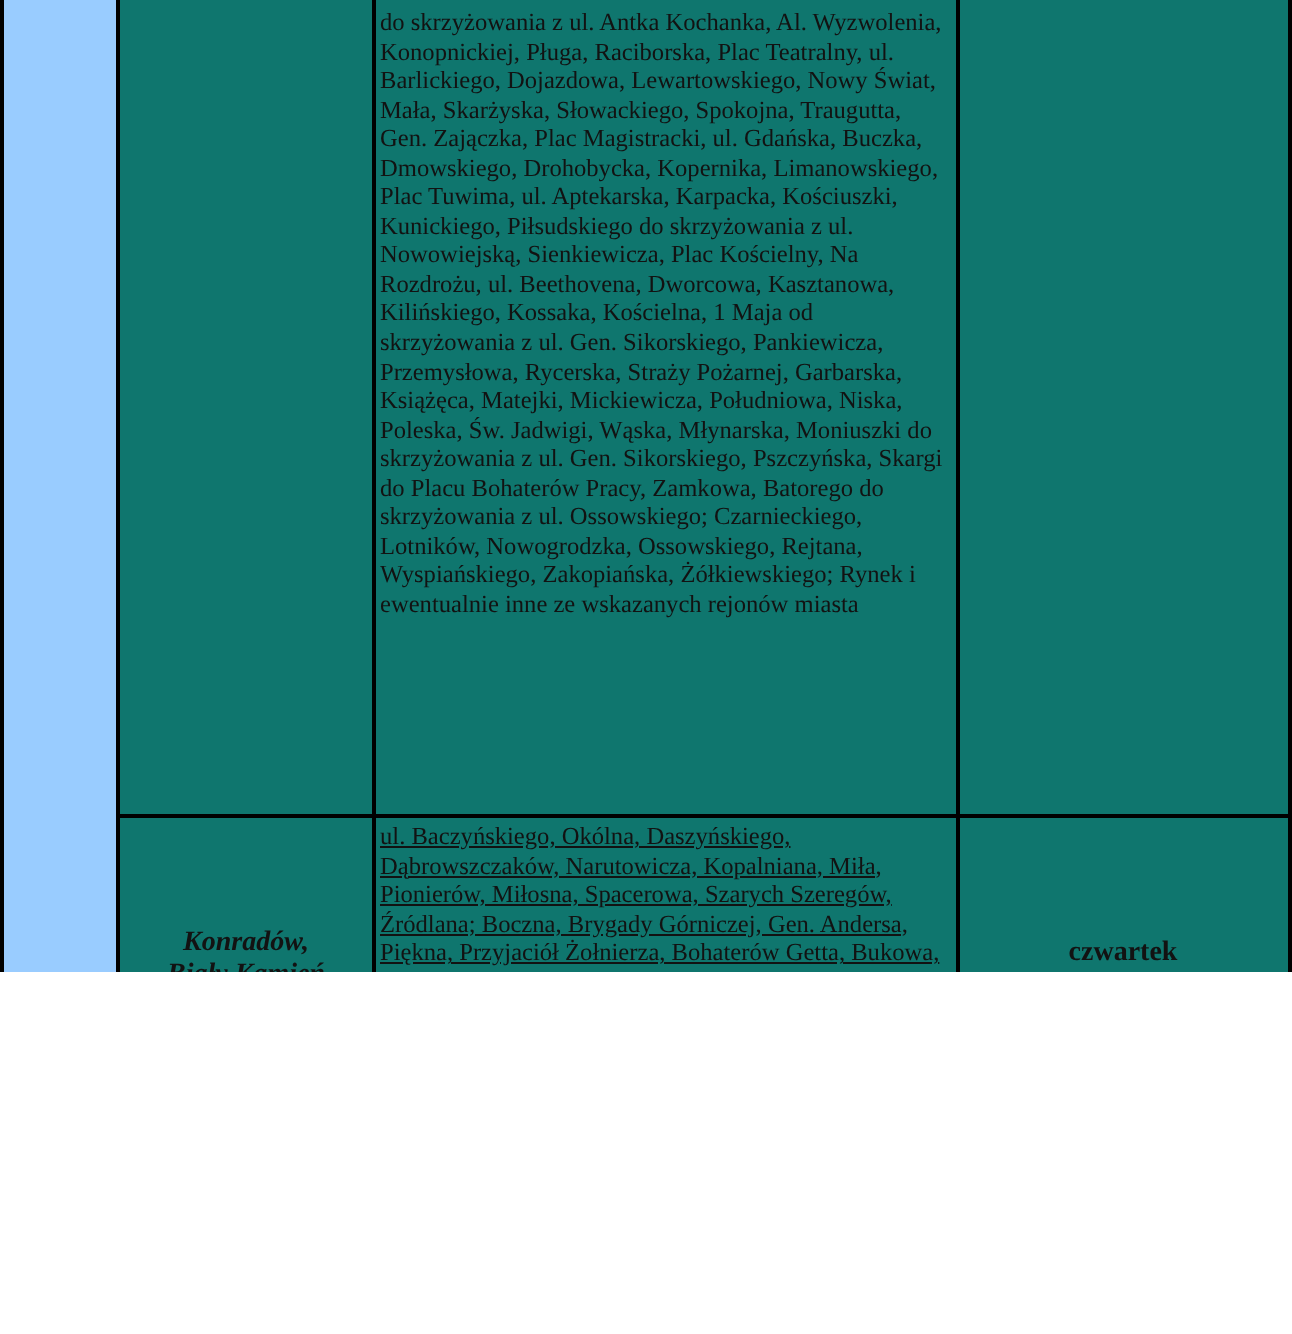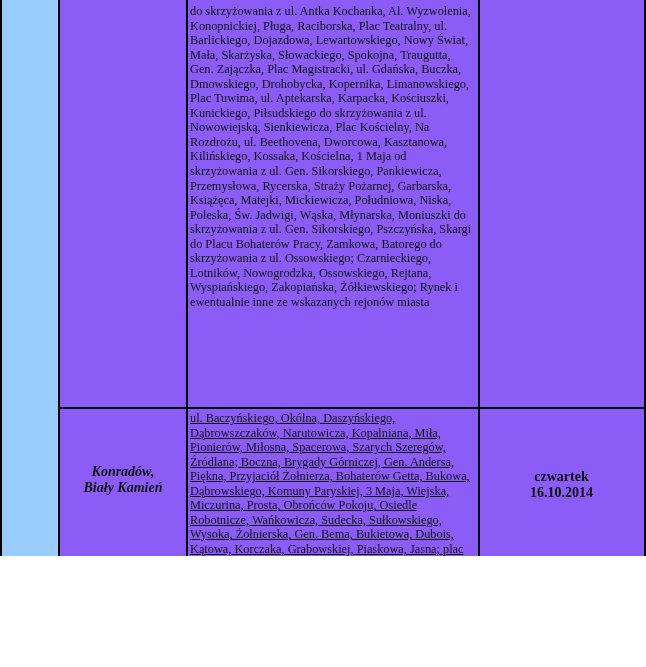--- a/index.html
+++ b/index.html
@@ -5,22 +5,22 @@
   html, body {
     margin: 0;
     padding: 0;
     background: #ffffff;
   }
   * { box-sizing: border-box; }
 
   .page {
     position: relative;
     width: 646px;
-    height: 556px;
-    background: #8b5cf6;
+    height: 486px;
+    background: #0f766e;
     overflow: hidden;
     font-family: "Liberation Serif", "DejaVu Serif", serif;
     color: #000000;
     padding-left: 36px;
   }
 
   
   .blue-col {
     position: absolute;
     left: 2px; top: 0;

